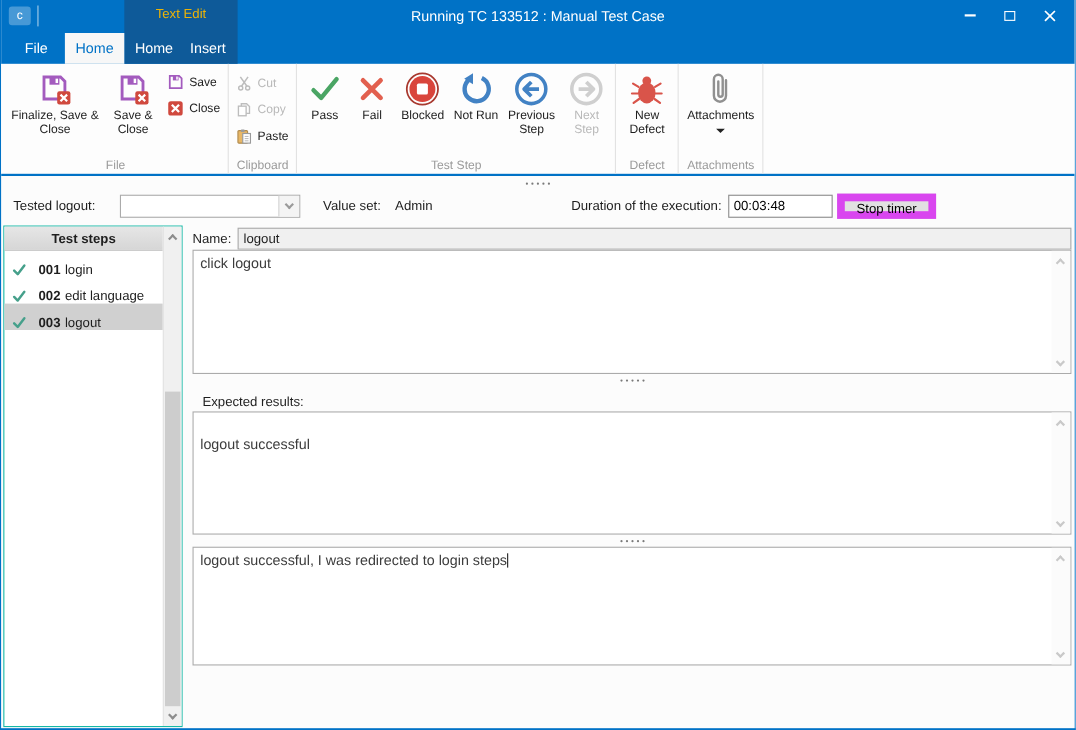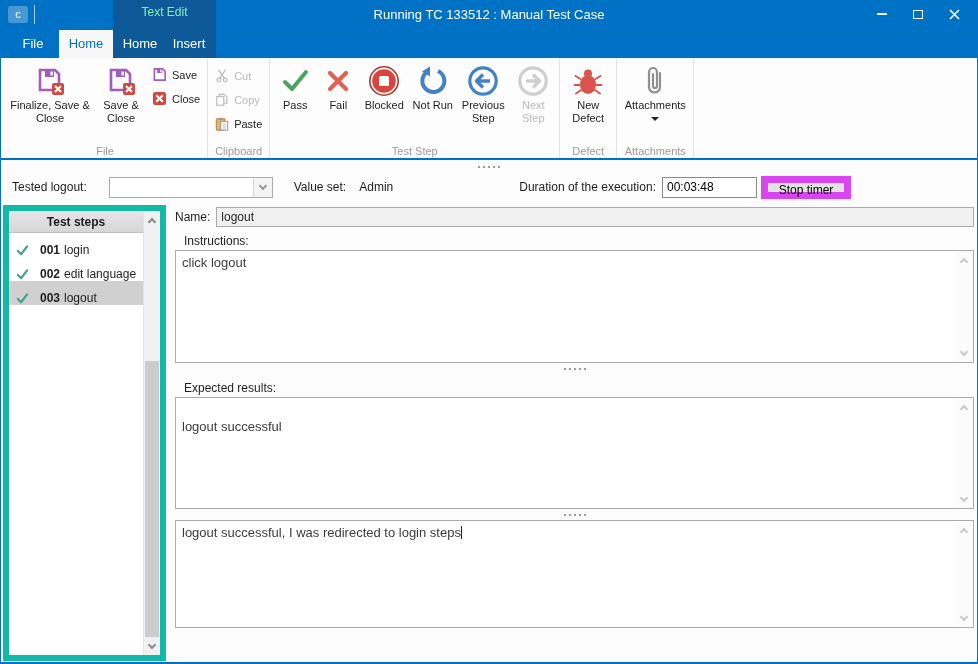--- a/index.html
+++ b/index.html
@@ -4,21 +4,21 @@
 <style>
   * { box-sizing: border-box; margin: 0; padding: 0; }
   html,body { width: 978px; height: 664px; }
   body { font-family: "Liberation Sans", sans-serif; background:#fff; }
   .window { width:978px; height:664px; border-left:1px solid #0072c6; border-right:1px solid #0072c6;
             border-bottom:2px solid #0072c6; background:#fcfcfc; overflow:hidden; position:relative; }
 
   
   .header { position:relative; height:58px; background:#0072c6; }
   .contextual-block { position:absolute; left:112px; top:0; width:103px; height:58px; background:#0e5a99; }
-  .contextual-label { text-align:center; padding-top:5px; font-size:12px; color:#86efac; }
+  .contextual-label { text-align:center; padding-top:5px; font-size:12px; color:#eab308; }
   .app-icon { position:absolute; left:7px; top:6px; width:20px; height:17px; background:rgba(255,255,255,.28);
               border-radius:3px; color:#fff; font-size:11px; text-align:center; line-height:17px; }
   .icon-sep { position:absolute; left:33px; top:5px; width:1px; height:19px; background:rgba(255,255,255,.65); }
   .window-title { position:absolute; top:7px; left:0; right:0; text-align:center; color:#fff; font-size:13px; }
   .win-controls { position:absolute; right:10px; top:4px; display:flex; gap:10px; }
   .win-btn { width:26px; height:20px; display:flex; align-items:center; justify-content:center; }
   .glyph-min { width:10px; height:2px; background:#fff; }
   .glyph-max { width:10px; height:9px; border:1.5px solid #fff; }
   .tabrow { position:absolute; bottom:0; left:0; height:28px; display:flex; font-size:13px; }
   .tab { height:28px; line-height:28px; text-align:center; color:#fff; }
@@ -61,21 +61,21 @@
   .lbl-valueset { margin-left:21px; }
   .val-admin { margin-left:13px; }
   .lbl-duration { margin-left:126px; }
   .duration-box { width:95px; height:21px; border:1px solid #8a8a8a; background:#fff; margin-left:6px;
                   font-size:12px; padding:0 4px; font-family:"Liberation Sans",sans-serif; }
   .btn-stop { width:90px; height:23px; margin-left:4px; background:#e1e1e1; border:7px solid #d946ef;
               font-size:12px; font-family:"Liberation Sans",sans-serif; }
 
   
   .main { display:flex; margin-top:4px; height:456px; }
-  .lpanel { width:163px; margin-left:2px; background:#fff; border:6px solid #14b8a6; position:relative;
+  .lpanel { width:163px; margin-left:2px; background:#fff; border:1px solid #14b8a6; position:relative;
             padding-right:17px; }
   .lpanel-header { height:22px; background:linear-gradient(#e6e6e6,#d6d6d6); border-bottom:1px solid #c0c0c0;
                    font-weight:bold; font-size:12px; text-align:center; line-height:22px; color:#1e1e1e; }
   .steprow { height:24px; display:flex; align-items:flex-end; padding-left:7px; font-size:12px; color:#1e1e1e; }
   .steprow.selected { background:#d0d0d0; }
   .steprow .num { font-weight:bold; margin-left:11px; }
   .steprow .slabel { margin-left:4px; }
   .lscroll { position:absolute; right:0; top:0; bottom:0; width:17px; background:#f0f0f0; border-left:1px solid #e3e3e3; }
   .lscroll .arr { position:absolute; left:0; width:16px; height:16px; display:flex; align-items:center; justify-content:center; }
   .lscroll .arr-up { top:1px; } .lscroll .arr-dn { bottom:1px; }
@@ -353,21 +353,20 @@
           </div>
       </div>
     </div>
 
     <div class="rpanel">
       <div class="name-row">
         <label>Name:</label>
         <input class="name-input" value="logout" style="">
       </div>
 
-      <div class="sec-label">Instructions:</div>
       <div class="textbox tb-instructions">
         <span class="tb-content">click logout</span>
         <div class="tbscroll">
           <div class="arr a-up">
               <div class="chev-up"></div>
             </div>
           <div class="arr a-dn">
               <div class="chev-dn"></div>
             </div>
         </div>

